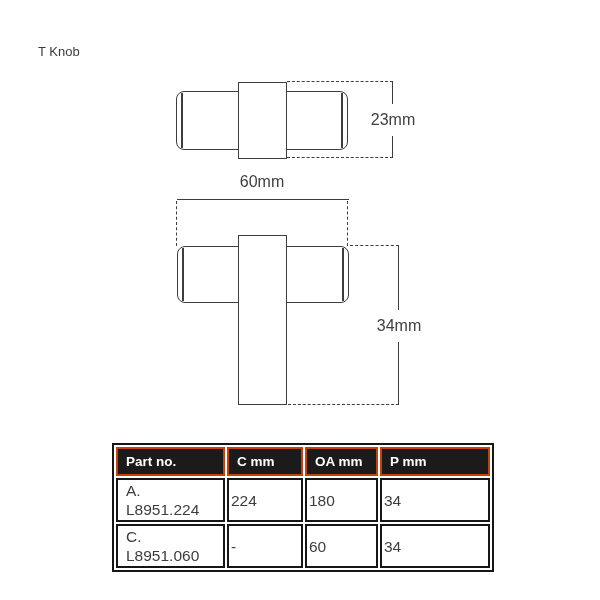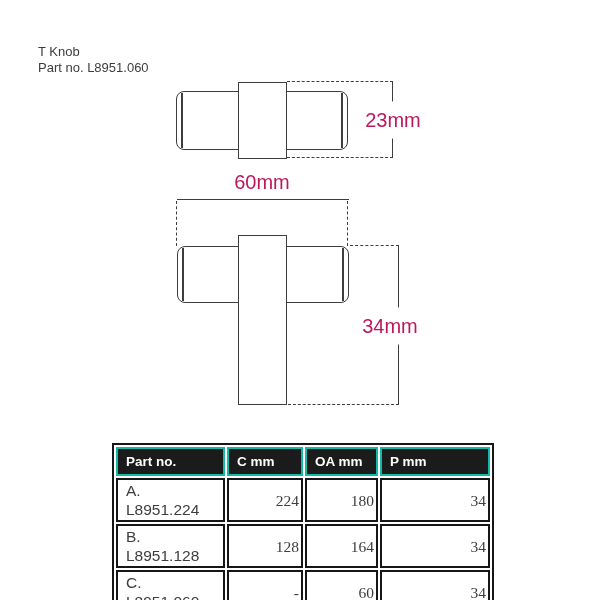--- a/index.html
+++ b/index.html
@@ -36,22 +36,22 @@
   .endcap.right { right: 4px; }
   .post { border: 1.6px solid #3d3d3d; background: #ffffff; }
   .dash-h { border-top: 1.6px dashed #3d3d3d; height: 0; }
   .dash-v { border-left: 1.6px dashed #3d3d3d; width: 0; }
   .solid-h { border-top: 1.6px solid #3d3d3d; height: 0; }
   .solid-v { border-left: 1.6px solid #3d3d3d; width: 0; }
   .dim-label {
     position: absolute;
     transform: translate(-50%, -50%);
     background: #ffffff;
-    color: #be185d;
-    font-size: 20px;
+    color: #404040;
+    font-size: 16px;
     white-space: nowrap;
   }
   .dim-label.h-gap { padding: 0 9px; }
   .dim-label.v-gap { padding: 7px 2px; }
 
   
   .table-wrap { position: absolute; left: 112px; top: 443px; }
   table.spec {
     border-collapse: separate;
     border-spacing: 2px;
@@ -60,44 +60,43 @@
     table-layout: fixed;
     width: 382px;
   }
   table.spec th {
     background: #1b1b1b;
     color: #ffffff;
     font-size: 13.5px;
     font-weight: bold;
     text-align: left;
     padding: 5px 8px;
-    border: 2px solid #14b8a6;
+    border: 2px solid #c2410c;
   }
   table.spec td {
     border: 2px solid #161616;
     color: #3d3d3d;
     font-size: 15.5px;
     line-height: 19px;
     padding: 1px 8px;
     background: #ffffff;
   }
-  table.spec td.num { text-align: right; padding: 3px 2px; font-family: Liberation Serif, serif; }
+  table.spec td.num { text-align: left; padding: 3px 2px; }
   .col-part { width: 109px; }
   .col-c    { width: 76px; }
   .col-oa   { width: 73px; }
   .col-p    { width: 110px; }
 </style>
 </head>
 <body>
 
 <div class="canvas">
 
   <div class="title-block">
     <div>T Knob</div>
-    <div>Part no. L8951.060</div>
   </div>
 
   <div>
 
     <div class="abs bar" style="left:176px; top:91px; width:172px; height:59px;">
       <span class="endcap left"></span>
       <span class="endcap right"></span>
     </div>
 
     <div class="abs post" style="left:238px; top:82px; width:49px; height:77px;"></div>
@@ -121,21 +120,21 @@
       <span class="endcap left"></span>
       <span class="endcap right"></span>
     </div>
 
     <div class="abs post" style="left:238px; top:235px; width:49px; height:170px;"></div>
 
     <div class="abs dash-h" style="left:350px; top:245px; width:49px;"></div>
     <div class="abs dash-h" style="left:288px; top:404px; width:111px;"></div>
 
     <div class="abs solid-v" style="left:398px; top:246px; height:159px;"></div>
-    <div class="dim-label v-gap" style="left:390px; top:326px;">34mm</div>
+    <div class="dim-label v-gap" style="left:399px; top:326px;">34mm</div>
   </div>
 
   <div class="table-wrap">
     <table class="spec">
       <colgroup>
         <col class="col-part">
           <col class="col-c">
           <col class="col-oa">
           <col class="col-p">
       </colgroup>
@@ -148,26 +147,20 @@
         </tr>
       </thead>
       <tbody>
         <tr>
           <td>A. L8951.224</td>
           <td class="num">224</td>
           <td class="num">180</td>
           <td class="num">34</td>
         </tr>
         <tr>
-          <td>B. L8951.128</td>
-          <td class="num">128</td>
-          <td class="num">164</td>
-          <td class="num">34</td>
-        </tr>
-        <tr>
           <td>C. L8951.060</td>
           <td class="num">-</td>
           <td class="num">60</td>
           <td class="num">34</td>
         </tr>
       </tbody>
     </table>
   </div>
 
 </div>

